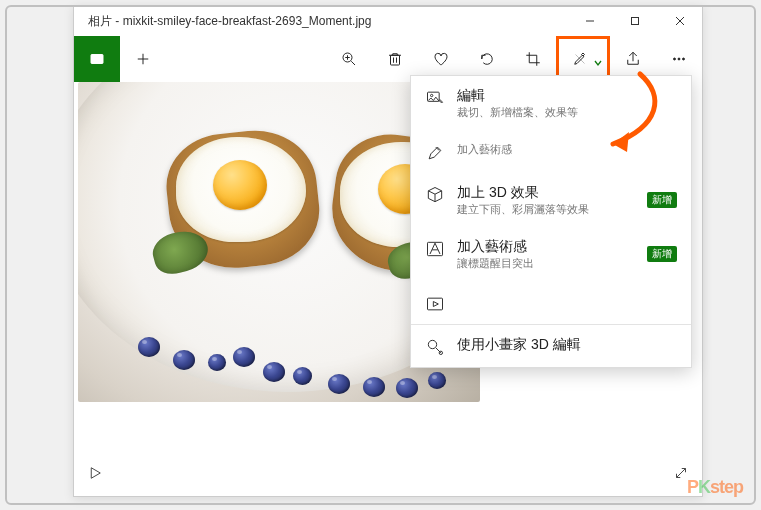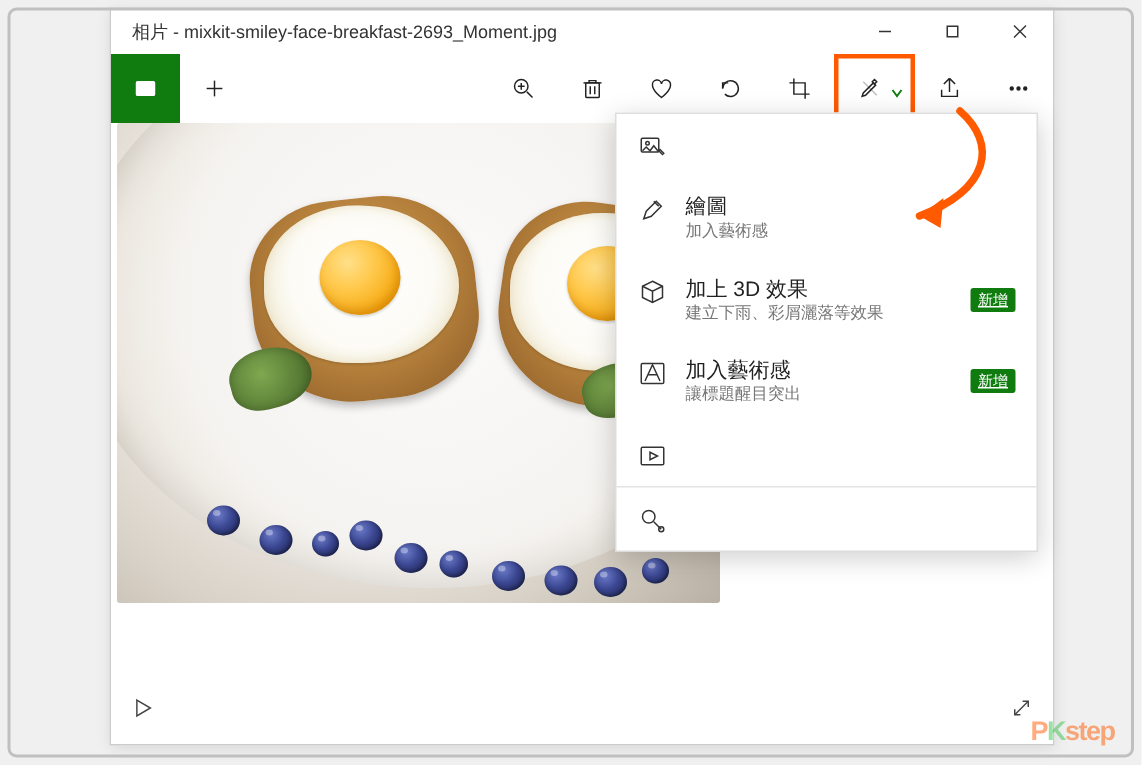--- a/index.html
+++ b/index.html
@@ -204,21 +204,20 @@
   .menu-item .mi-text { flex:1; }
   .menu-item .mi-title { font-size: 14px; color:#222; line-height:1.3; }
   .menu-item .mi-sub { font-size: 11px; color:#777; line-height:1.4; margin-top:1px; }
   .menu-item .badge {
     font-size: 10px;
     background: #107c10;
     color:#fff;
     padding: 1px 5px;
     border-radius: 2px;
     align-self: center;
-    text-decoration: underline;
   }
   .menu-sep {
     height:1px; background:#e3e3e3; margin: 0 0;
   }
   .menu-item.hl {
     outline: 3px solid #ff5a00;
     outline-offset: -2px;
   }
   
   .arrow-svg {
@@ -388,32 +387,35 @@
 <div class="menu">
   <div class="menu-item">
     <div class="mi-icon">
       <svg viewBox="0 0 24 24">
           <rect x="3" y="5" width="14" height="11" rx="1"></rect>
           <circle cx="8" cy="9" r="1.4"></circle>
           <path d="M4 15 l3-3 3 3 3-4 4 5"></path>
           <path d="M18 14 l3 3 -1 1 -3-3z"></path>
         </svg>
     </div>
+    <div class="mi-text">
+      <div class="mi-title">編輯</div>
+      <div class="mi-sub">裁切、新增檔案、效果等</div>
+    </div>
   </div>
 
 
   <div class="menu-item">
     <div class="mi-icon">
       <svg viewBox="0 0 24 24">
           <path d="M5 19 l2-6 8-8 4 4 -8 8z"></path>
           <path d="M13 5 l4 4"></path>
         </svg>
     </div>
     <div class="mi-text">
-      <div class="mi-title">繪圖</div>
       <div class="mi-sub">加入藝術感</div>
     </div>
   </div>
 
   <div class="menu-item">
     <div class="mi-icon">
       <svg viewBox="0 0 24 24">
           <path d="M12 3 l8 4 v9 l-8 4 -8-4 v-9z"></path>
           <path d="M4 7 l8 4 8-4 M12 11 v9"></path>
         </svg>
@@ -454,20 +456,21 @@
 
   <div class="menu-item">
     <div class="mi-icon">
       <svg viewBox="0 0 24 24">
           <circle cx="9" cy="9" r="5"></circle>
           <path d="M13 13 l6 6"></path>
           <circle cx="19" cy="19" r="2"></circle>
         </svg>
     </div>
     <div class="mi-text">
+      <div class="mi-title">使用小畫家 3D 編輯</div>
     </div>
   </div>
 </div>
 
 <svg class="arrow-svg" viewBox="0 0 90 105">
   <path d="M55 8 C 80 30, 75 60, 28 78" stroke="#ff5a00" stroke-width="5" fill="none" stroke-linecap="round"></path>
   <polygon points="28,78 44,66 42,86" fill="#ff5a00"></polygon>
 </svg>
 
 </body></html>

